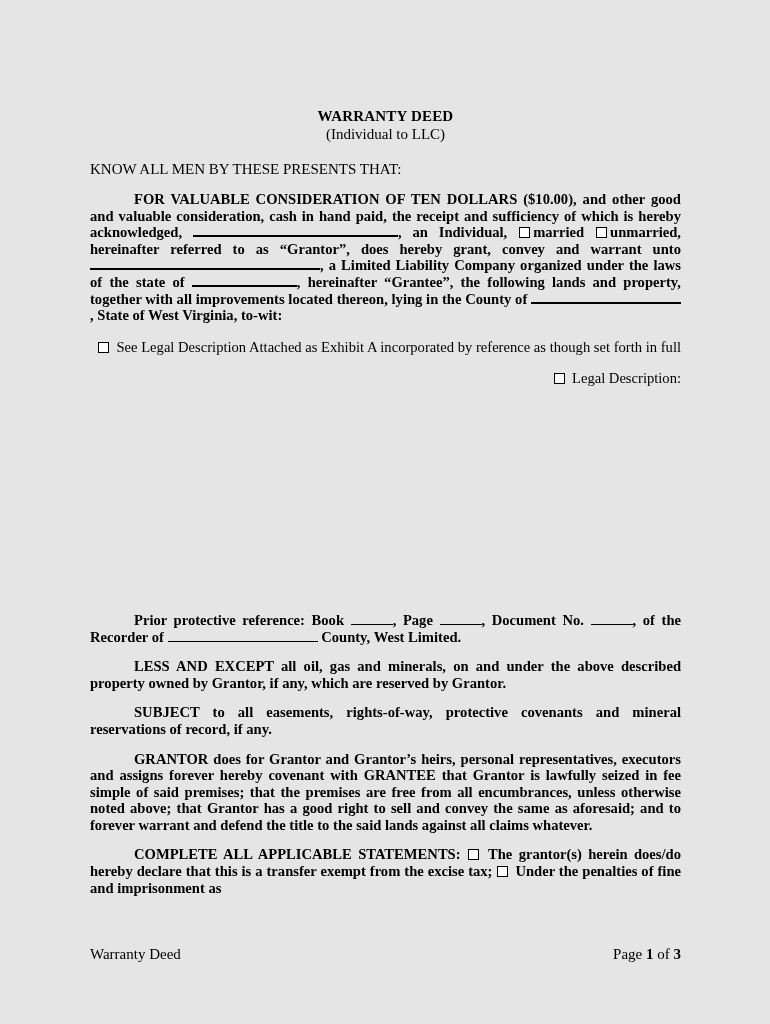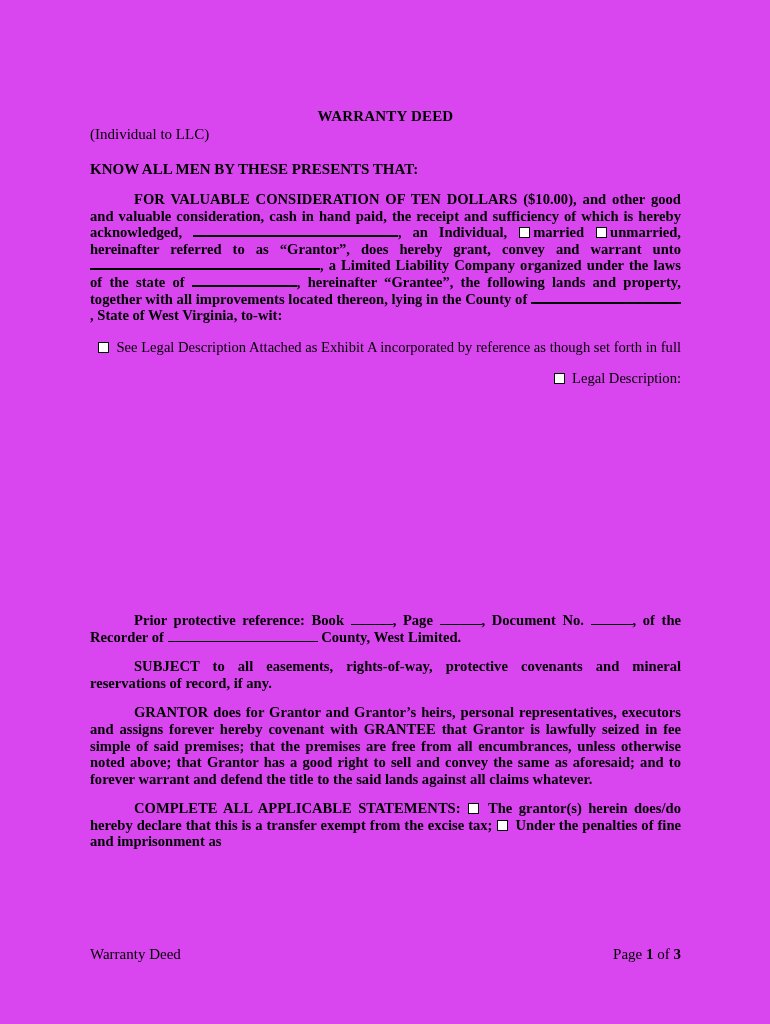--- a/index.html
+++ b/index.html
@@ -1,28 +1,28 @@
 <!DOCTYPE html>
 <html><head>
 <meta charset="utf-8">
 <style>
   * { margin:0; padding:0; box-sizing:border-box; }
   html,body { background:#ffffff; }
   .page {
     position:relative;
     width:770px; height:1024px;
-    background:#d946ef;
+    background:#e5e5e5;
     font-family:"Liberation Serif", serif;
     color:#000;
     overflow:hidden;
   }
   .content { position:absolute; left:90px; top:108px; width:591px; }
   .title { font-size:15px; font-weight:bold; text-align:center; letter-spacing:.2px; }
-  .subtitle { font-size:15px; margin-top:1px; }
-  .opening { font-size:15px; font-weight:bold; margin-top:18px; text-align:left; }
+  .subtitle { font-size:15px; text-align:center; margin-top:1px; }
+  .opening { font-size:15px; font-weight:normal; margin-top:18px; text-align:left; }
   .para { font-size:14.6px; line-height:16.6px; text-align:justify; margin-top:13px;font-weight:bold; }
   .indent { text-indent:44px; }
   .blank {
     display:inline-block; height:13px;
     border-bottom:1px solid #000; vertical-align:baseline;
   }
   .thick { border-bottom-width:2px; }
   .w205 { width:205px; } .w230 { width:230px; } .w105 { width:105px; }
   .w150 { width:150px; } .w42 { width:42px; }
   .checkbox {
@@ -54,20 +54,21 @@
     <p class="para indent"><span>FOR VALUABLE CONSIDERATION OF TEN DOLLARS ($10.00), and other good and valuable consideration, cash in hand paid, the receipt and sufficiency of which is hereby acknowledged, </span><span class="blank thick w205"></span><span>, an Individual, </span><span class="checkbox"></span><span>married</span> <span class="checkbox"></span><span>unmarried, hereinafter referred to as </span><span>“Grantor”, does hereby grant, convey and warrant unto </span><span class="blank thick w230"></span><span>,  a Limited Liability Company organized under the laws of the state of </span><span class="blank thick w105"></span><span>, hereinafter “Grantee”, the following lands and property, together with all improvements located thereon, lying in the County of </span><span class="blank thick w150"></span><span>, State of West Virginia, to-wit:</span></p>
 
     <div class="check-item"><span class="checkbox"></span><span>See Legal Description Attached as Exhibit A incorporated by reference as though set forth in full</span></div>
 
     <div class="check-item"><span class="checkbox"></span><span>Legal Description:</span></div>
 
     <div class="legal-space"></div>
 
     <p class="para indent"><span>Prior protective reference: Book </span><span class="blank w42"></span><span>, Page </span><span class="blank w42"></span><span>, Document No. </span><span class="blank w42"></span><span>, of the Recorder of </span><span class="blank w150"></span><span> County, West Limited.</span></p>
 
+    <p class="para indent">LESS AND EXCEPT all oil, gas and minerals, on and under the above described property owned by Grantor, if any, which are reserved by Grantor.</p>
 
     <p class="para indent">SUBJECT to all easements, rights-of-way, protective covenants and mineral reservations of record, if any.</p>
 
 
     <p class="para indent">GRANTOR does for Grantor and Grantor’s heirs, personal representatives, executors and assigns forever hereby covenant with GRANTEE that Grantor is lawfully seized in fee simple of said premises; that the premises are free from all encumbrances, unless otherwise noted above; that Grantor has a good right to sell and convey the same as aforesaid; and to forever warrant and defend the title to the said lands against all claims whatever.</p>
 
     <p class="para indent"><span>COMPLETE ALL APPLICABLE STATEMENTS: </span><span class="checkbox"></span><span> The grantor(s) herein does/do hereby declare that this is a transfer exempt from the excise tax; </span><span class="checkbox"></span><span> Under the penalties of fine and imprisonment as</span></p>
 
   </div>
 

